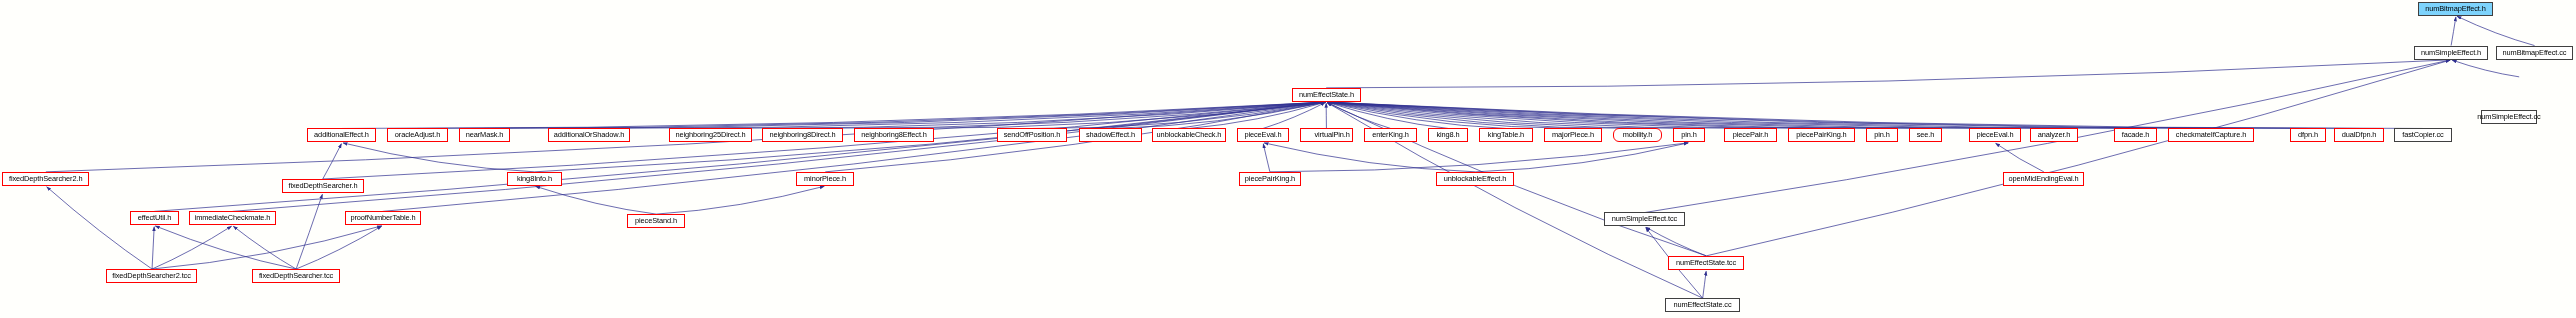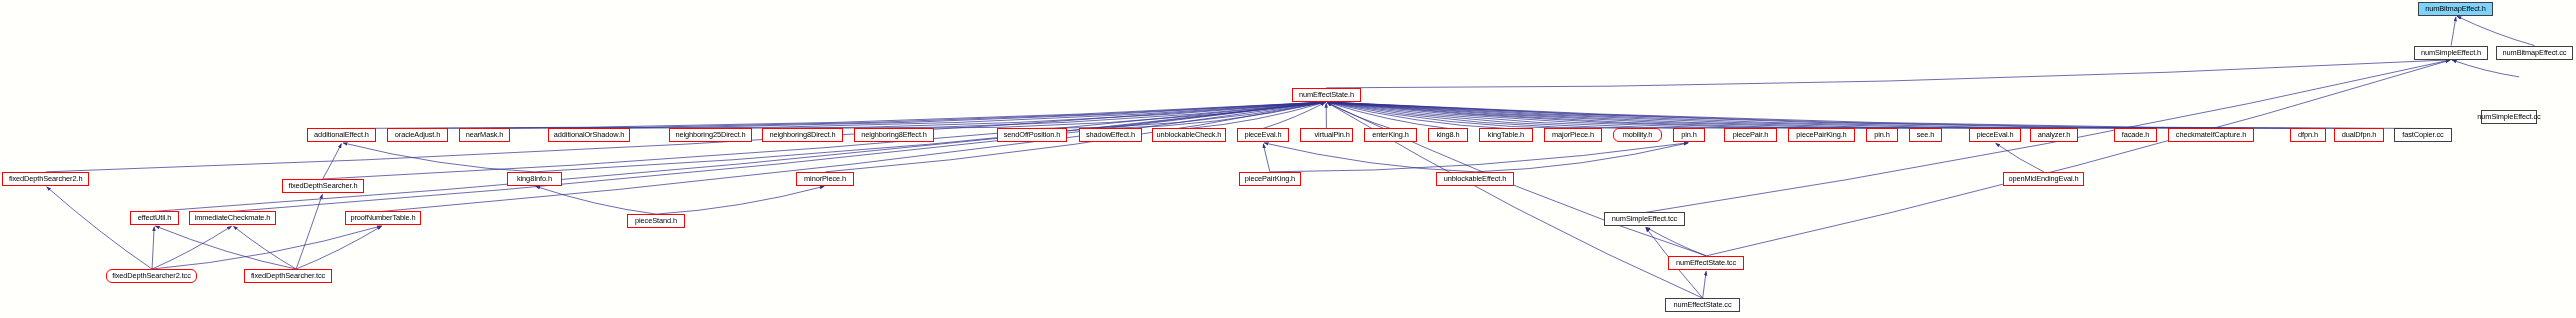--- a/index.html
+++ b/index.html
@@ -260,24 +260,24 @@
       </div>
       <div class="node" style="left: 345px; top: 211px; width: 76px;">
         <span class="lbl">proofNumberTable.h</span>
       </div>
       <div class="node" style="left: 627px; top: 214px; width: 58px; text-align: center;">
         <span class="lbl">pieceStand.h</span>
       </div>
       <div class="node dark" style="left: 1604px; top: 212px; width: 81px;">
         <span class="lbl">numSimpleEffect.tcc</span>
       </div>
-      <div class="node" style="left: 106px; top: 269px; width: 91px; border-radius: 6px;">
+      <div class="node" style="left: 106px; top: 269px; width: 91px;">
         <span class="lbl">fixedDepthSearcher2.tcc</span>
       </div>
-      <div class="node" style="left: 244px; top: 269px; width: 88px;">
+      <div class="node" style="left: 252px; top: 269px; width: 88px;">
         <span class="lbl">fixedDepthSearcher.tcc</span>
       </div>
       <div class="node" style="left: 1668px; top: 256px; width: 76px;">
         <span class="lbl">numEffectState.tcc</span>
       </div>
       <div class="node dark" style="left: 1665px; top: 298px; width: 75px;">
         <span class="lbl">numEffectState.cc</span>
       </div>
     </div>
 </div>

